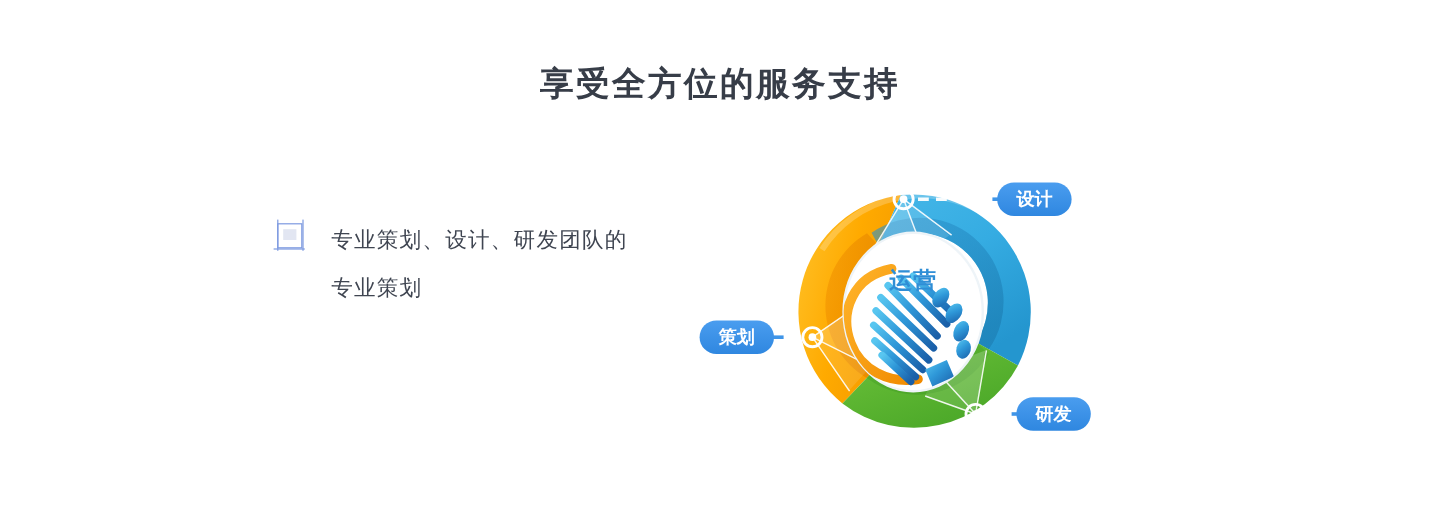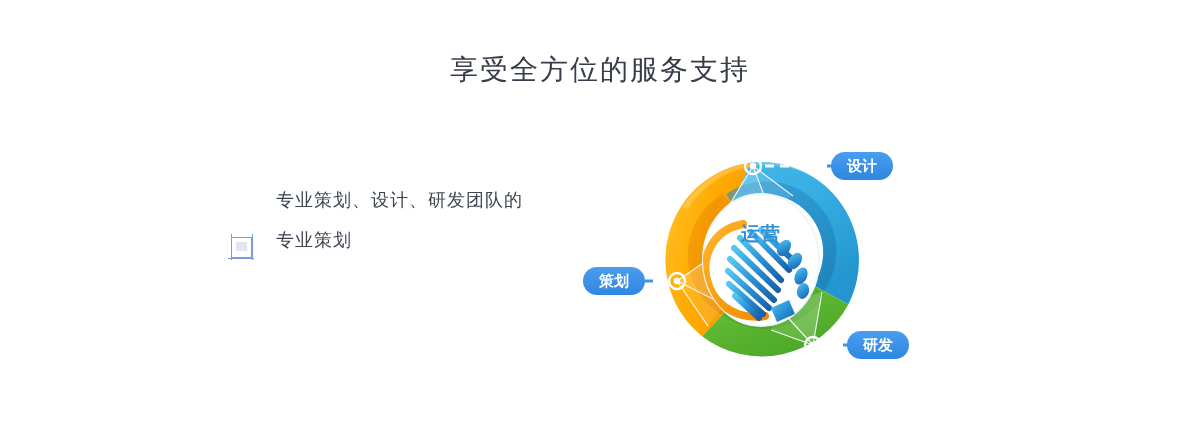--- a/index.html
+++ b/index.html
@@ -20,34 +20,34 @@
   }
 
   
   .section-title {
     position: absolute;
     left: 0;
     top: 50px;
     width: 1200px;
     text-align: center;
     font-size: 28px;
-    font-weight: normal;
+    font-weight: bold;
     letter-spacing: 2px;
     color: #373d48;
     line-height: 40px;
     white-space: nowrap;
   }
 
   
   .feature {
     position: absolute;
     left: 228px;
     top: 180px;
     display: flex;
-    align-items: flex-end;
+    align-items: flex-start;
   }
   .bullet {
     position: relative;
     width: 26px;
     height: 26px;
     margin-top: 3px;
     flex: 0 0 auto;
   }
   .bullet .box {
     position: absolute;

